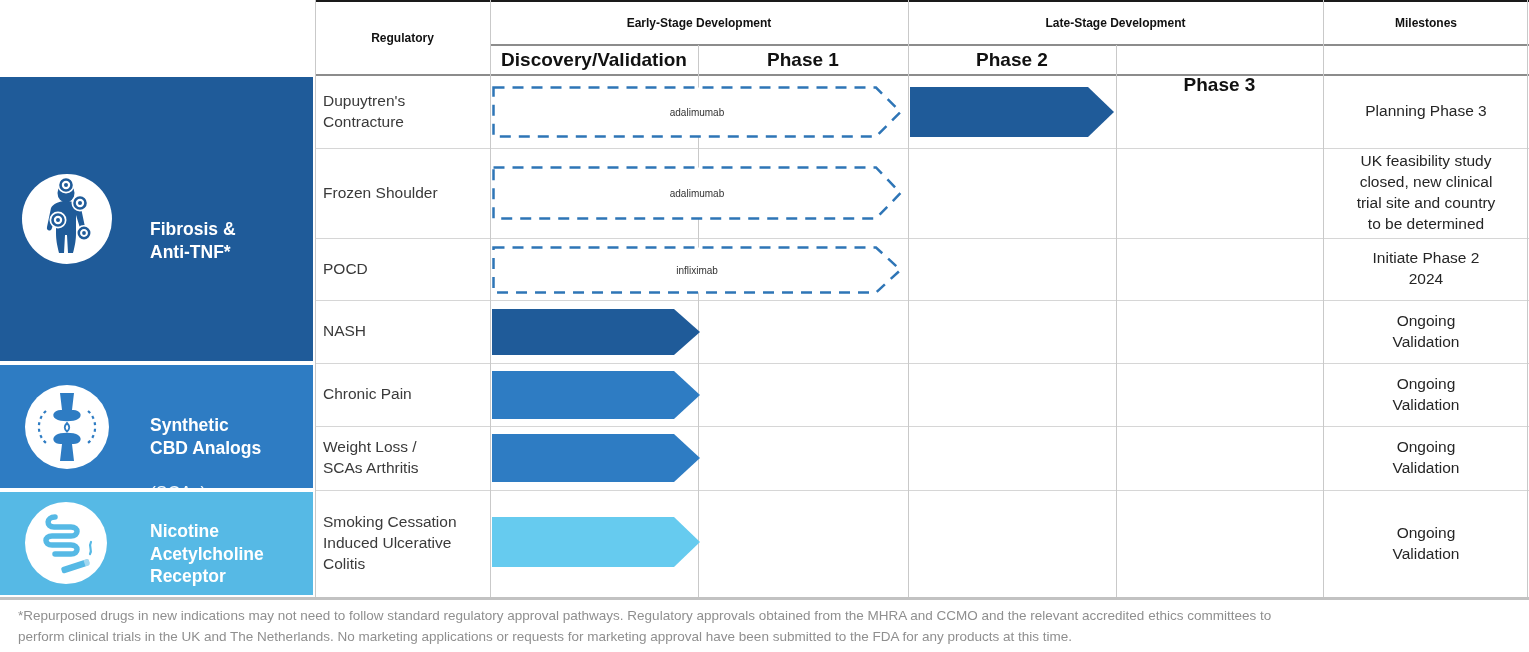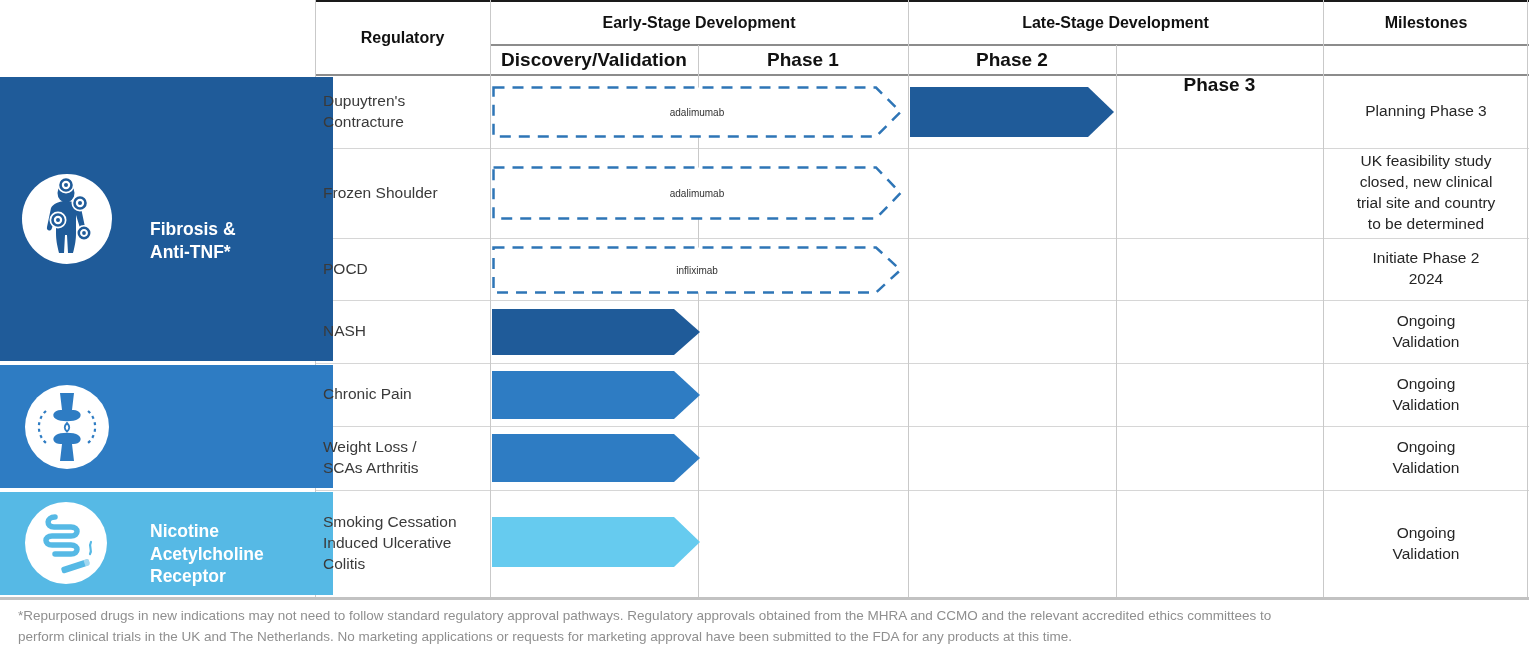--- a/index.html
+++ b/index.html
@@ -9,34 +9,34 @@
   }
   
   .vline { position:absolute; width:1px; background:#c9c9c9; }
   .hline { position:absolute; height:1px; background:#d6d6d6; }
   .hline-dark { position:absolute; height:2px; background:#8c8c8c; }
   .topline { position:absolute; height:2px; background:#1a1a1a; }
   .bottomband { position:absolute; height:3px; background:#c2c2c2; }
   
   .hdr {
     position:absolute; display:flex; align-items:center; justify-content:center;
-    font-weight:bold; color:#111; font-size:16px; text-align:center;
+    font-weight:bold; color:#111; font-size:12px; text-align:center;
   }
   .subhdr { font-size:19px; }
   
   .ind {
     position:absolute; left:323px; width:165px; display:flex; align-items:center;
     font-size:15.5px; color:#3a3a3a; line-height:1.35; white-space:pre-line;
   }
   .ms {
     position:absolute; left:1325px; width:202px; display:flex; align-items:center; justify-content:center;
     font-size:15.5px; color:#262626; line-height:1.35; white-space:pre-line; text-align:center;
   }
   
-  .cat { position:absolute; left:0; width:313px;padding-left:20px; }
+  .cat { position:absolute; left:0; width:313px; }
   .cat-fibrosis { background:#1f5b99; }
   .cat-cbd { background:#2e7cc3; }
   .cat-nachr { background:#56b9e5; }
   .cat-label {
     position:absolute; left:150px; color:#ffffff; font-weight:bold; font-size:17.5px;
     line-height:1.28; white-space:pre-line;
   }
   .cat-label span { display:block; }
   .cat-sub { font-weight:normal; opacity:.92; }
   .cat-icon { position:absolute; }
@@ -131,20 +131,25 @@
 
   <div class="cat cat-cbd" style="top:365px; height:123px;">
     <svg class="cat-icon" style="left:24px; top:19px;" width="86" height="86" viewBox="0 0 86 86">
       <circle cx="43" cy="43" r="42" fill="#ffffff"></circle>
       <path fill="#2e7cc3" d="M36 9 L50 9 L48 26 C55 25 60 31 54 35 C50 38 36 38 32 35 C26 31 31 25 38 26 Z"></path>
       <path fill="#2e7cc3" d="M32 51 C36 48 50 48 54 51 C60 55 55 61 48 60 L50 77 L36 77 L38 60 C31 61 26 55 32 51 Z"></path>
       <path d="M43 39 C46 42 46 45 43 47.5 C40 45 40 42 43 39 Z" fill="none" stroke="#2e7cc3" stroke-width="1.8"></path>
       <path d="M22 27 C12.5 35 12.5 51 22 59" fill="none" stroke="#2e7cc3" stroke-width="2.2" stroke-dasharray="3 3.6"></path>
       <path d="M64 27 C73.5 35 73.5 51 64 59" fill="none" stroke="#2e7cc3" stroke-width="2.2" stroke-dasharray="3 3.6"></path>
     </svg>
+    <div class="cat-label" style="top:27px;">
+      <span>Synthetic
+CBD Analogs</span>
+      <span class="cat-sub">(SCAs)</span>
+    </div>
   </div>
 
   <div class="cat cat-nachr" style="top:492px; height:103px;">
     <svg class="cat-icon" style="left:25px; top:10px;" width="82" height="82" viewBox="0 0 82 82">
       <circle cx="41" cy="41" r="41" fill="#ffffff"></circle>
       <path d="M30 15 C21 15 21 25 29 25 L46 25 C54 25 54 34 46 34 L27 34 C19 34 19 43 27 43 L46 43 C54 43 54 52 46 52 L30 52" fill="none" stroke="#56b9e5" stroke-width="5.5" stroke-linecap="round"></path>
       <g transform="rotate(-18 52 64)">
         <rect x="36" y="60.5" width="29" height="6.5" rx="2" fill="#56b9e5"></rect>
         <rect x="60" y="60.5" width="5" height="6.5" fill="#ffffff" opacity="0.45"></rect>
       </g>

